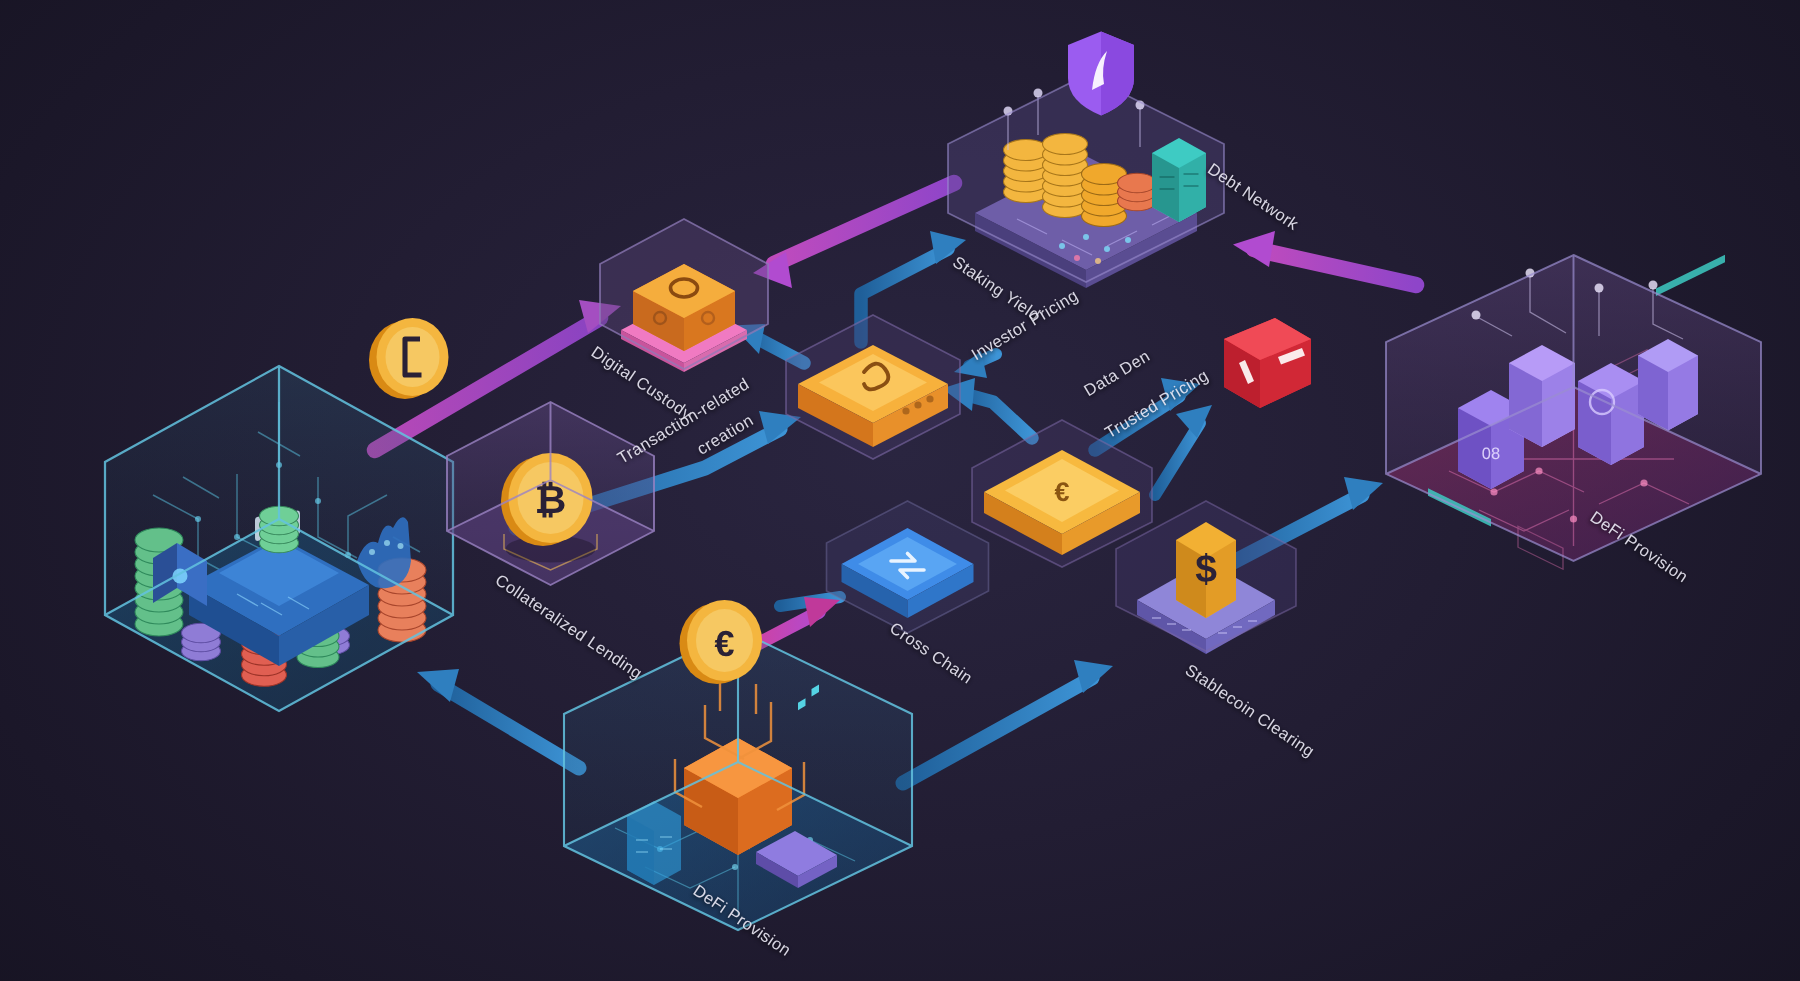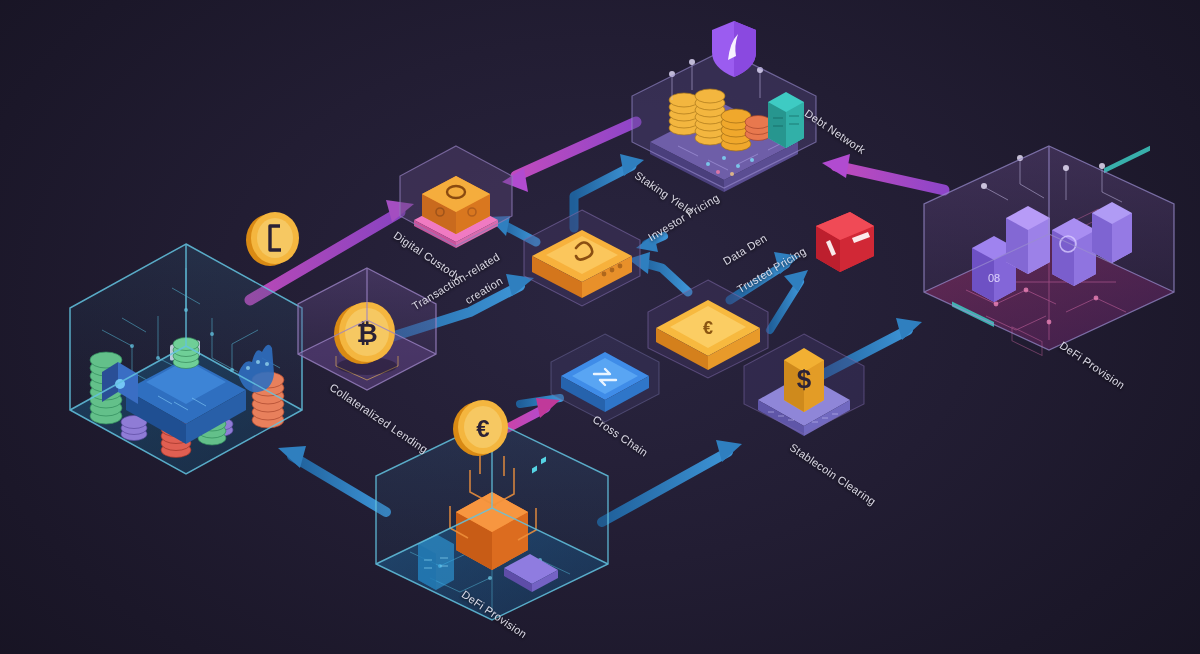--- a/index.html
+++ b/index.html
@@ -455,21 +455,21 @@
   </div>
 
   <div class="abs" style="left:708px;top:18px;width:52px;height:62px;">
     <svg viewBox="0 0 52 62" width="52" height="62">
       <path d="M26 3 L48 12 v22 q0 16 -22 25 Q4 50 4 34 V12z" fill="#9b5cf0"></path>
       <path d="M26 3 L48 12 v22 q0 16 -22 25z" fill="#8a49e0"></path>
       <path d="M20 42 q2 -18 10 -26 q-4 12 -2 22 q-4 2 -8 4z" fill="#fff" opacity=".92"></path>
     </svg>
   </div>
 
-  <div class="abs" style="left:916px;top:140px;width:266px;height:216px;">
+  <div class="abs" style="left:916px;top:164px;width:266px;height:216px;">
     <svg viewBox="0 0 266 216" width="266" height="216">
       <defs>
         <linearGradient id="rgGlass" x1="0" y1="0" x2="0" y2="1">
           <stop offset="0" stop-color="#6b4f8c" stop-opacity=".40"></stop>
           <stop offset="1" stop-color="#3e2d55" stop-opacity=".28"></stop>
         </linearGradient>
         <linearGradient id="rgFloor" x1="0" y1="0" x2="1" y2="1">
           <stop offset="0" stop-color="#7a2a58" stop-opacity=".7"></stop>
           <stop offset="1" stop-color="#4a2056" stop-opacity=".65"></stop>
         </linearGradient>

